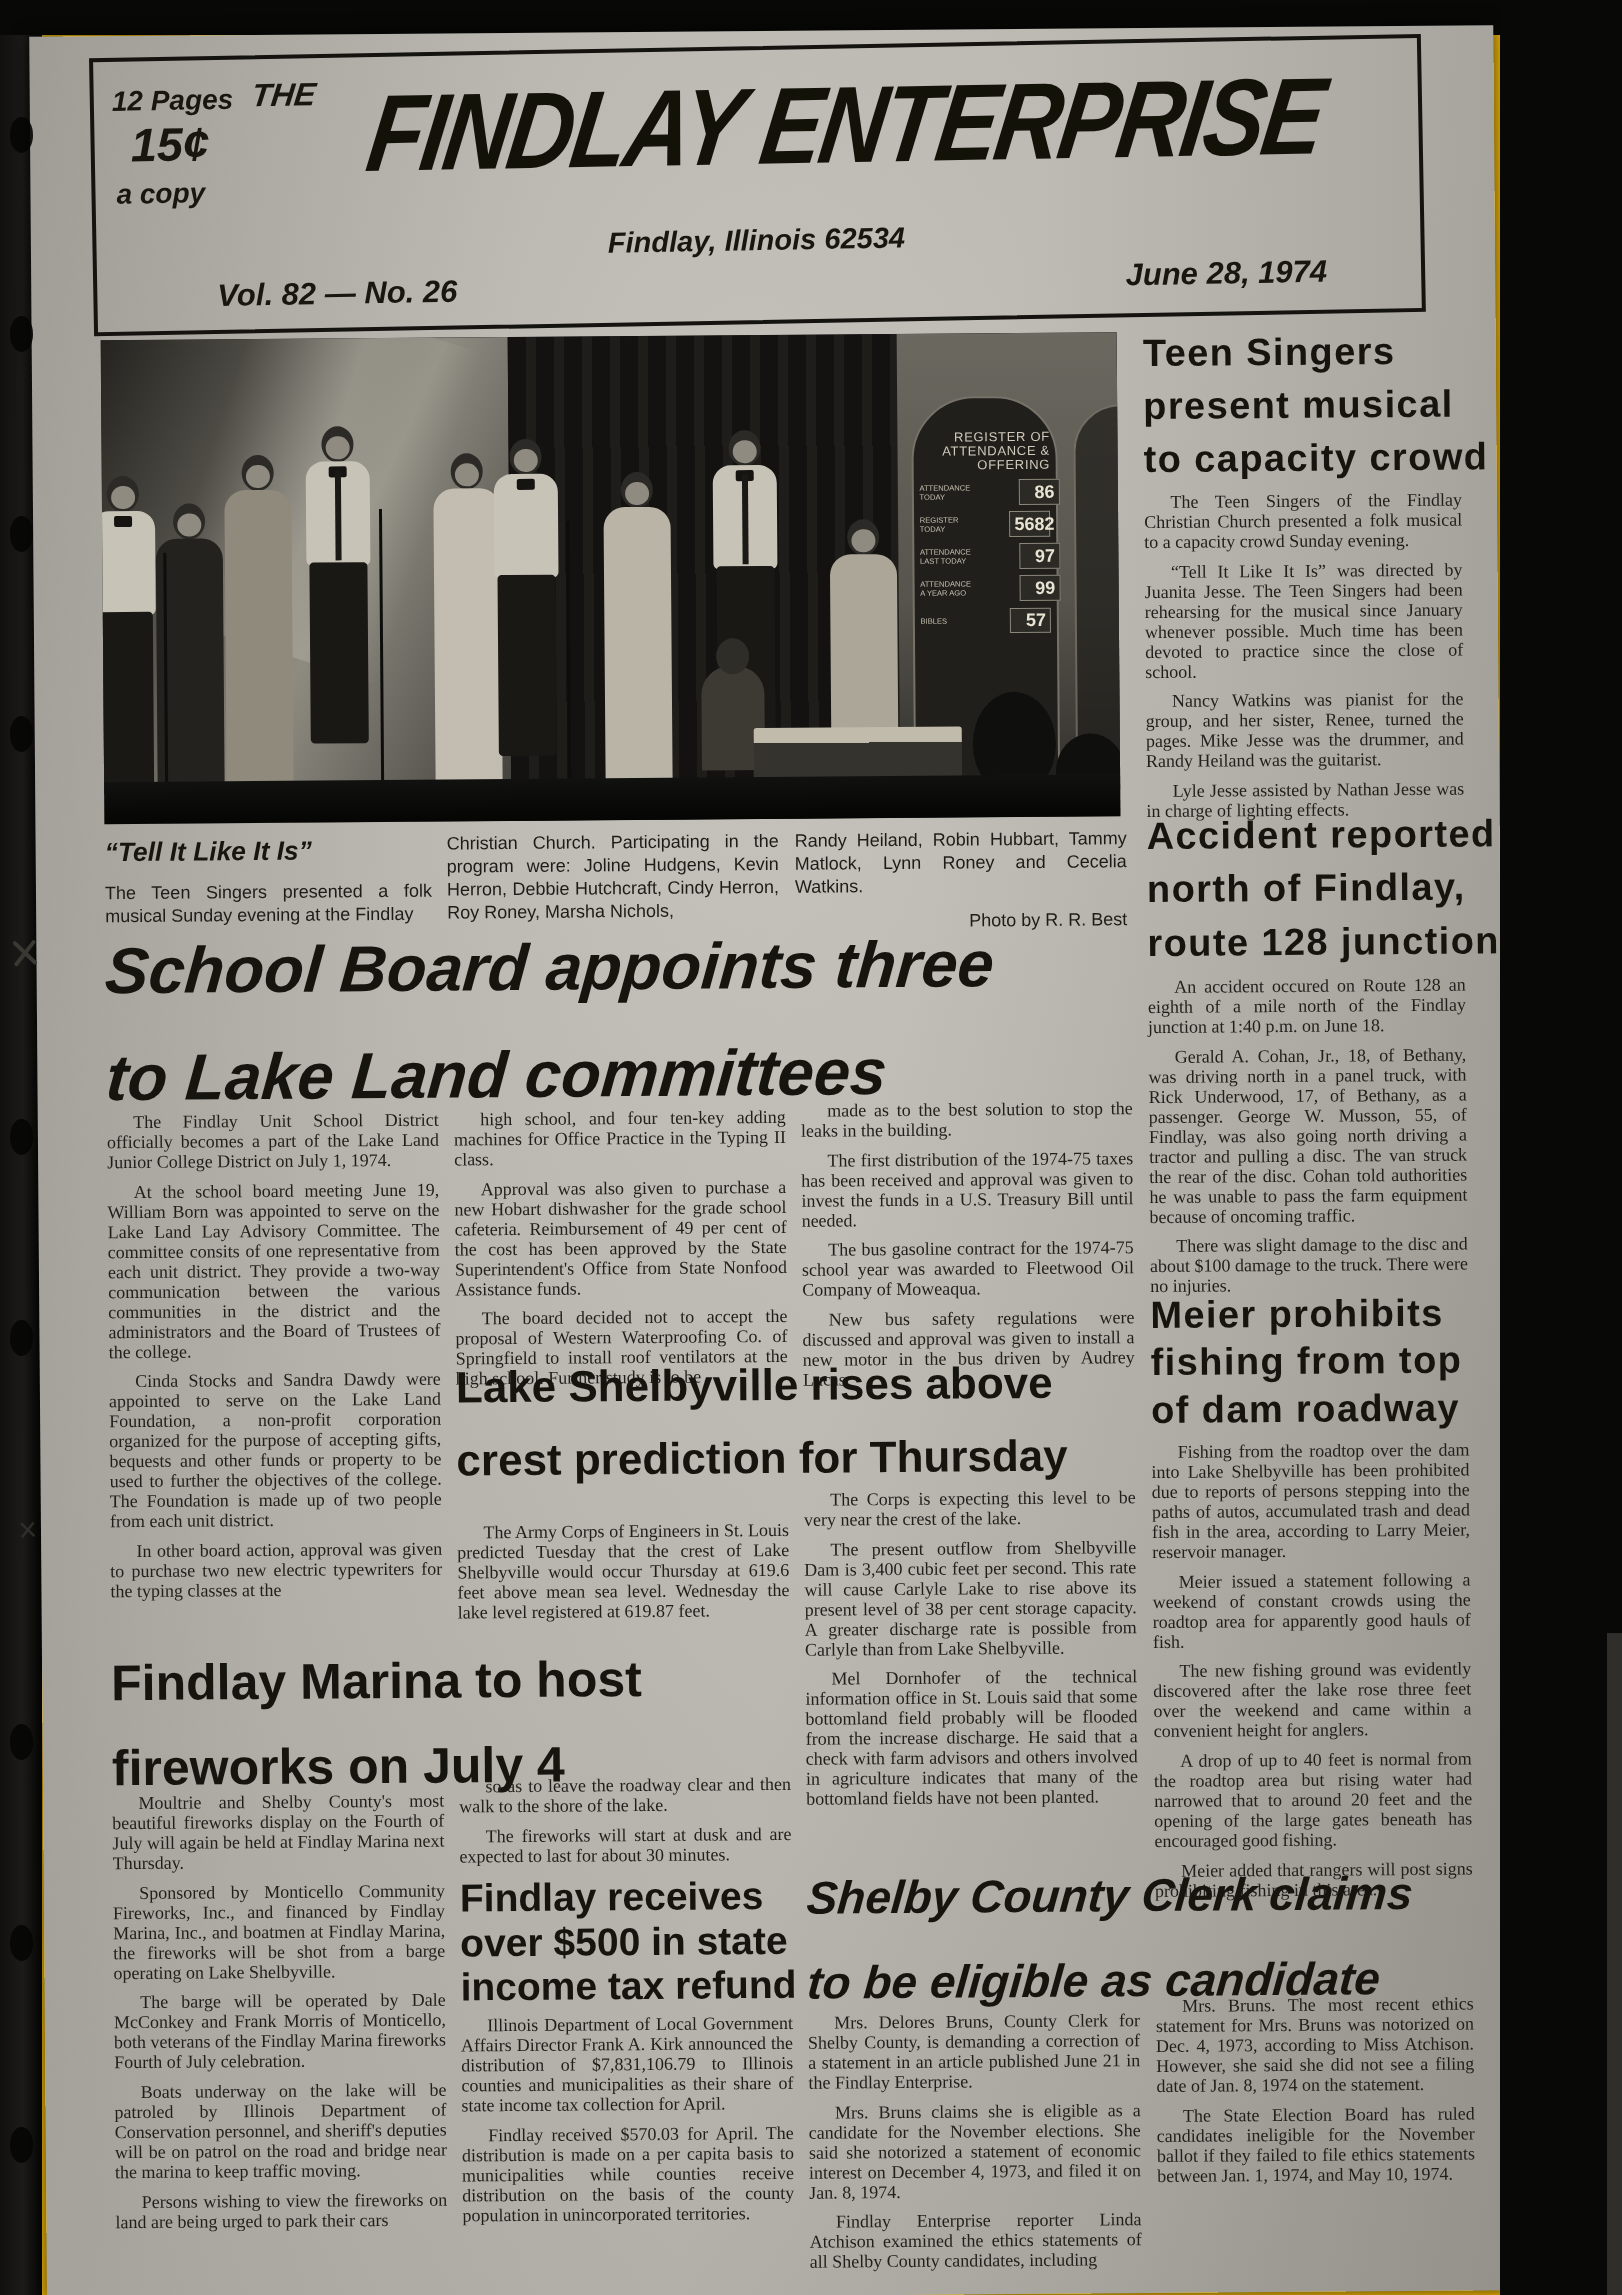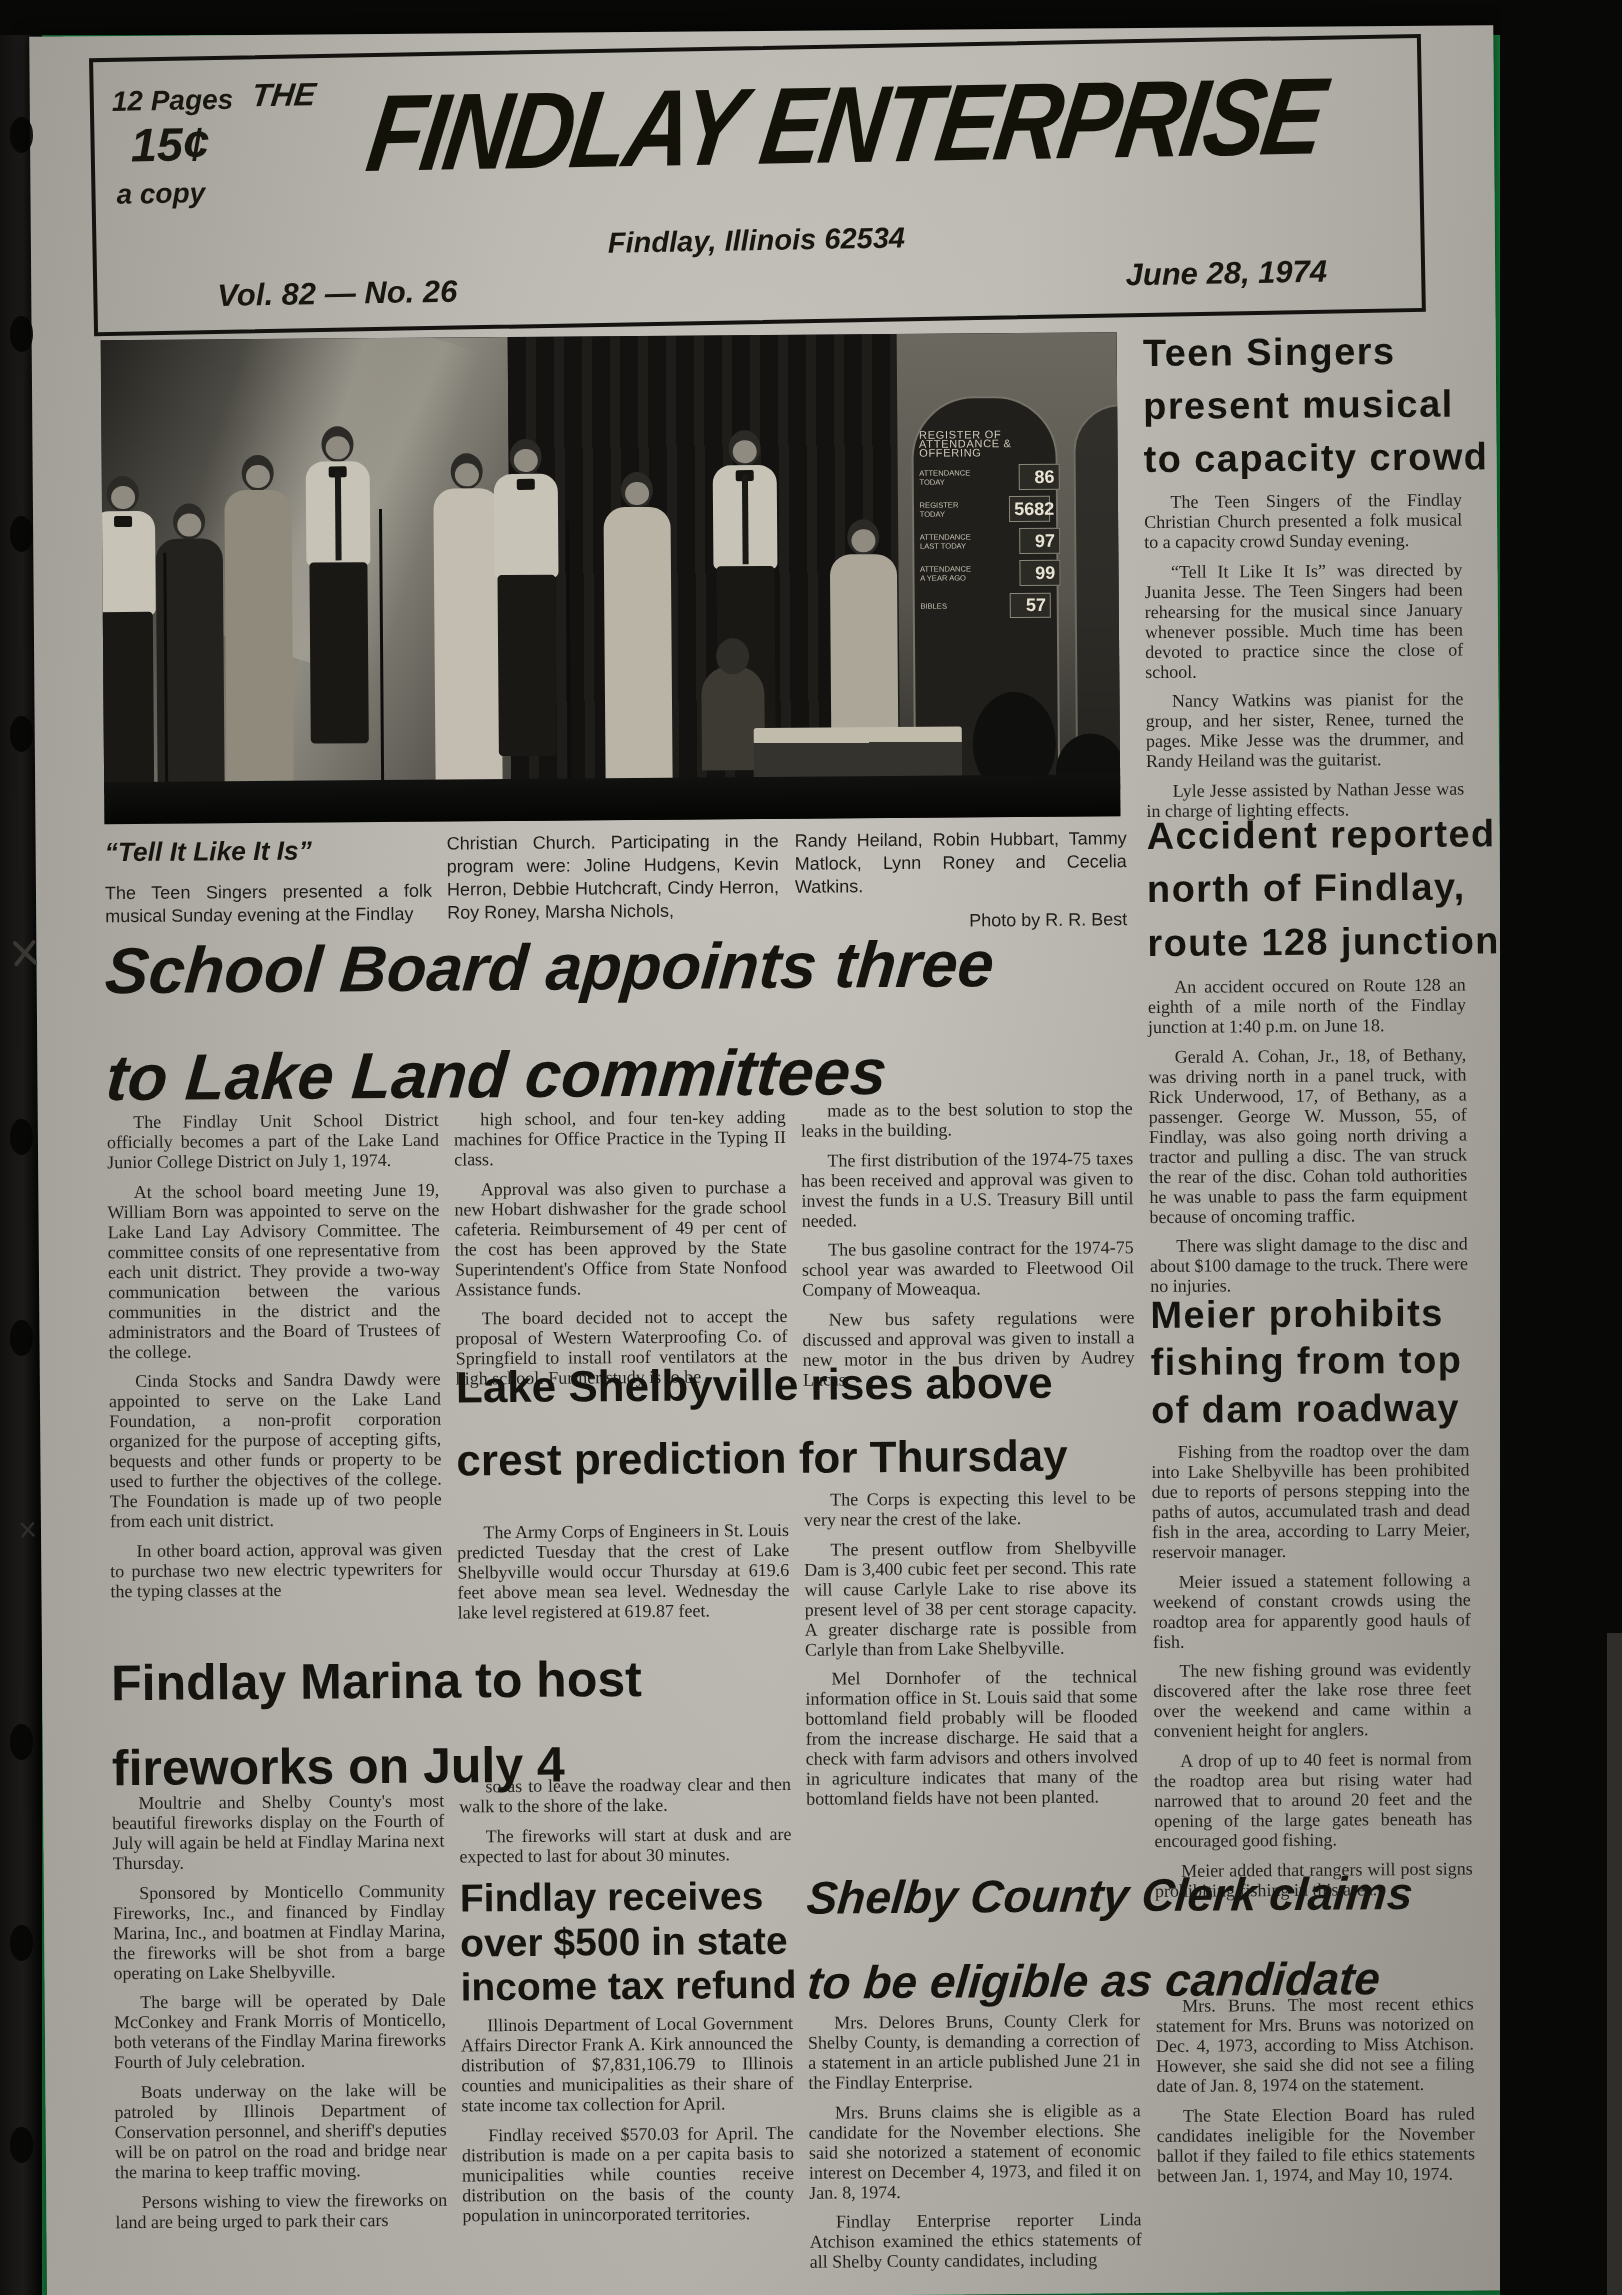--- a/index.html
+++ b/index.html
@@ -1,16 +1,16 @@
 <!DOCTYPE html>
 <html style="font-size:11px"><head>
 <meta charset="utf-8">
 <style>
   html,body{margin:0;padding:0;background:#0b0b0a;}
-  #stage{position:relative;width:1623px;height:2295px;background:#15803d;overflow:hidden;
+  #stage{position:relative;width:1623px;height:2295px;background:#eab308;overflow:hidden;
          font-family:"Liberation Serif", serif;color:#21201d;}
   
   .left-edge{position:absolute;left:0;top:0;width:42px;height:2295px;
              background:linear-gradient(90deg,#11100f 0%,#1c1b19 55%,#060605 100%);}
   .right-band{position:absolute;left:1500px;top:0;width:123px;height:2295px;background:#080807;}
   .right-sliver{position:absolute;left:1607px;top:1633px;width:16px;height:662px;background:#3a3834;opacity:.8;}
   .top-band{position:absolute;left:0;top:0;width:1623px;height:35px;background:#080807;}
   .hole{position:absolute;width:23.6px;height:36px;border-radius:50%;background:#050504;left:9.7px;opacity:.9;}
   .pen-x{position:absolute;width:29px;height:29px;}
   .pen-x::before,.pen-x::after{content:"";position:absolute;left:13.2px;top:-1.4px;width:3.5px;height:32px;background:#3a3833;border-radius:2.1px;}
@@ -55,22 +55,22 @@
   .ph-beam{position:absolute;left:104px;top:-28px;width:229px;height:347px;transform:rotate(18deg);
            background:linear-gradient(90deg,transparent,rgba(215,210,198,.35),transparent);}
   .ph-curtain{position:absolute;left:407px;top:0;width:389px;height:100%;
               background:repeating-linear-gradient(90deg,#131210 0 18px,#1e1d1a 18px 28px);}
   .ph-wall-r{position:absolute;left:796px;top:0;width:220px;height:100%;
              background:linear-gradient(180deg,#6b6860 0%,#57544d 55%,#2c2b27 100%);}
   .ph-floor{position:absolute;left:0;bottom:0;width:100%;height:42px;background:linear-gradient(180deg,#111110,#050504);}
   .board{position:absolute;background:#201f1b;border:2.8px solid #767268;border-radius:63px 63px 4.2px 4.2px;}
   .board-main{left:810px;top:63px;width:142px;height:375px;padding-top:4.2px;}
   .board-side{left:972px;top:72px;width:90px;height:347px;opacity:.75;}
-  .bhead{font-family:"Liberation Sans",sans-serif;font-size:11px;color:#cfcaba;text-align:left;
-         margin:28px 5.6px 7px 5.6px;letter-spacing:0.7px;line-height:9px;}
+  .bhead{font-family:"Liberation Sans",sans-serif;font-size:13px;color:#cfcaba;text-align:right;
+         margin:28px 5.6px 7px 5.6px;letter-spacing:0.7px;line-height:14px;}
   .brow{display:flex;align-items:center;justify-content:space-between;margin:6.3px 5.6px;gap:48px;}
   .blabel{font-family:"Liberation Sans",sans-serif;font-size:7.6px;line-height:9px;color:#c6c1b1;width:67px;}
   .bval{font-family:"Liberation Sans",sans-serif;font-weight:bold;font-size:18px;color:#e8e3d2;
         background:#2b2a25;border:1.4px solid #8a867a;padding:1.4px 4.2px;min-width:31px;text-align:right;}
   .fig{position:absolute;bottom:21px;}
   .fig .head{position:absolute;left:50%;transform:translateX(-50%);top:0;width:32px;height:36px;border-radius:50%;background:#2b2a26;}
   .fig .face{position:absolute;left:50%;transform:translateX(-50%);top:9.7px;width:23.6px;height:23.6px;border-radius:50%;background:#8f8b80;}
   .fig .torso{position:absolute;left:50%;transform:translateX(-50%);top:35px;width:64px;height:104px;border-radius:18px 18px 5.6px 5.6px;background:#c7c3b7;}
   .fig .tie{position:absolute;left:50%;transform:translateX(-50%);top:40px;width:18px;height:11px;background:#151411;border-radius:2.1px;}
   .fig .strap{position:absolute;left:50%;transform:translateX(-50%);top:44px;width:5.6px;height:90px;background:#1a1916;}

